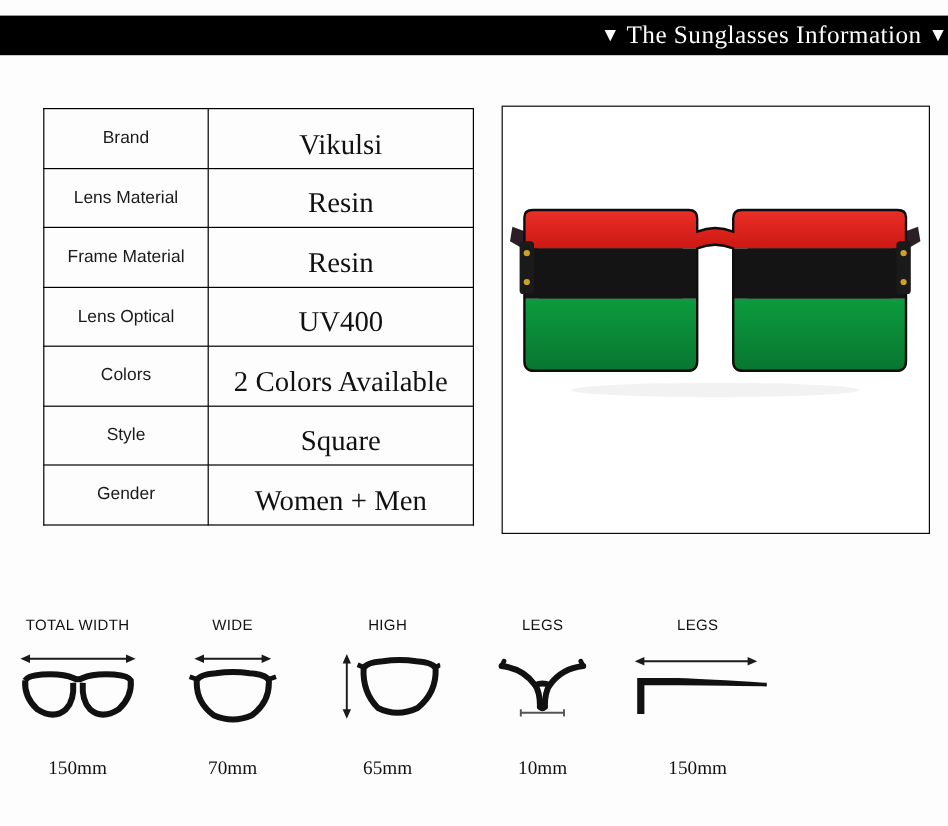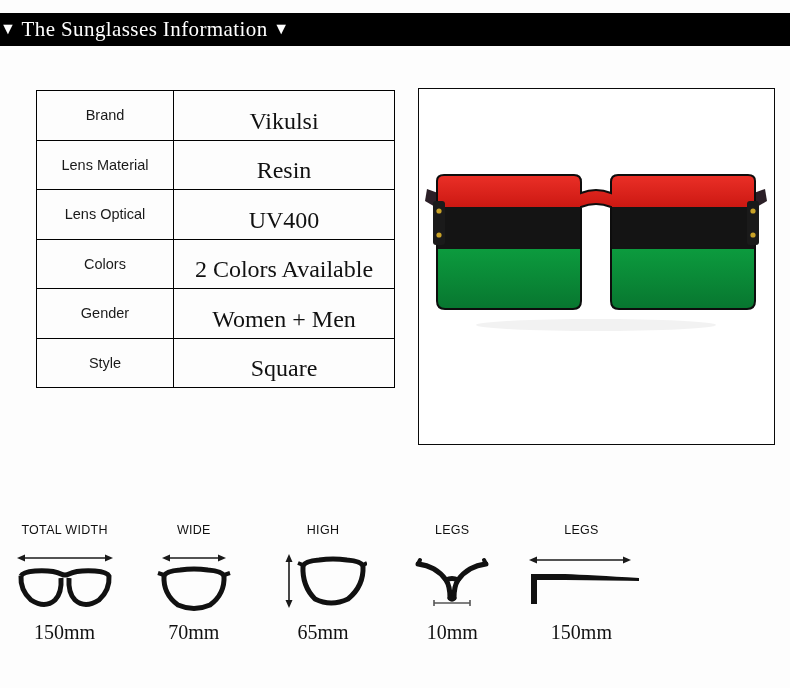--- a/index.html
+++ b/index.html
@@ -19,21 +19,21 @@
   
   .header-banner {
     position: absolute;
     left: 0;
     top: 13px;
     width: 790px;
     height: 33px;
     background: #000000;
     display: flex;
     align-items: center;
-    justify-content: flex-start;
+    justify-content: flex-end;
   }
   .header-title {
     font-family: "Liberation Serif", serif;
     color: #ffffff;
     font-size: 21px;
     letter-spacing: 0.4px;
     white-space: nowrap;
     line-height: 1;
   }
   .tri {
@@ -85,21 +85,21 @@
   .product-box svg { display: block; }
 
   
   .measure-row {
     position: absolute;
     left: 0;
     top: 512px;
     width: 646px;
     height: 140px;
     display: flex;
-    align-items: center;
+    align-items: flex-start;
   }
   .measure-item {
     flex: 1 1 0;
     display: flex;
     flex-direction: column;
     align-items: center;
   }
   .measure-label {
     font-family: "Liberation Sans", sans-serif;
     font-size: 12.5px;
@@ -110,23 +110,23 @@
   }
   .measure-icon {
     height: 78px;
     display: flex;
     align-items: center;
     justify-content: center;
     margin-top: 4px;
   }
   .measure-value {
     font-family: "Liberation Serif", serif;
-    font-size: 20px;
+    font-size: 16px;
     color: #111111;
-    margin-top: 0;
+    margin-top: 20px;
   }
 </style>
 </head>
 <body>
 
 <div class="header-banner">
   <div class="header-title">
     <span class="tri">▼</span>
     <span>The Sunglasses Information</span>
     <span class="tri">▼</span>
@@ -137,34 +137,38 @@
   <tbody>
     <tr>
       <td class="spec-key">Brand</td>
       <td class="spec-val">Vikulsi</td>
     </tr>
     <tr>
       <td class="spec-key">Lens Material</td>
       <td class="spec-val">Resin</td>
     </tr>
     <tr>
+      <td class="spec-key">Frame Material</td>
+      <td class="spec-val">Resin</td>
+    </tr>
+    <tr>
       <td class="spec-key">Lens Optical</td>
       <td class="spec-val">UV400</td>
     </tr>
     <tr>
       <td class="spec-key">Colors</td>
       <td class="spec-val">2 Colors Available</td>
     </tr>
     <tr>
+      <td class="spec-key">Style</td>
+      <td class="spec-val">Square</td>
+    </tr>
+    <tr>
       <td class="spec-key">Gender</td>
       <td class="spec-val">Women + Men</td>
-    </tr>
-    <tr>
-      <td class="spec-key">Style</td>
-      <td class="spec-val">Square</td>
     </tr>
   </tbody>
 </table>
 
 <div class="product-box">
   <svg width="354" height="354" viewBox="0 0 354 354">
     <defs>
       <linearGradient id="lensGrad" x1="0" y1="0" x2="0" y2="1">
         <stop offset="0%" stop-color="#4a3040"></stop>
         <stop offset="55%" stop-color="#8d7a8c"></stop>

